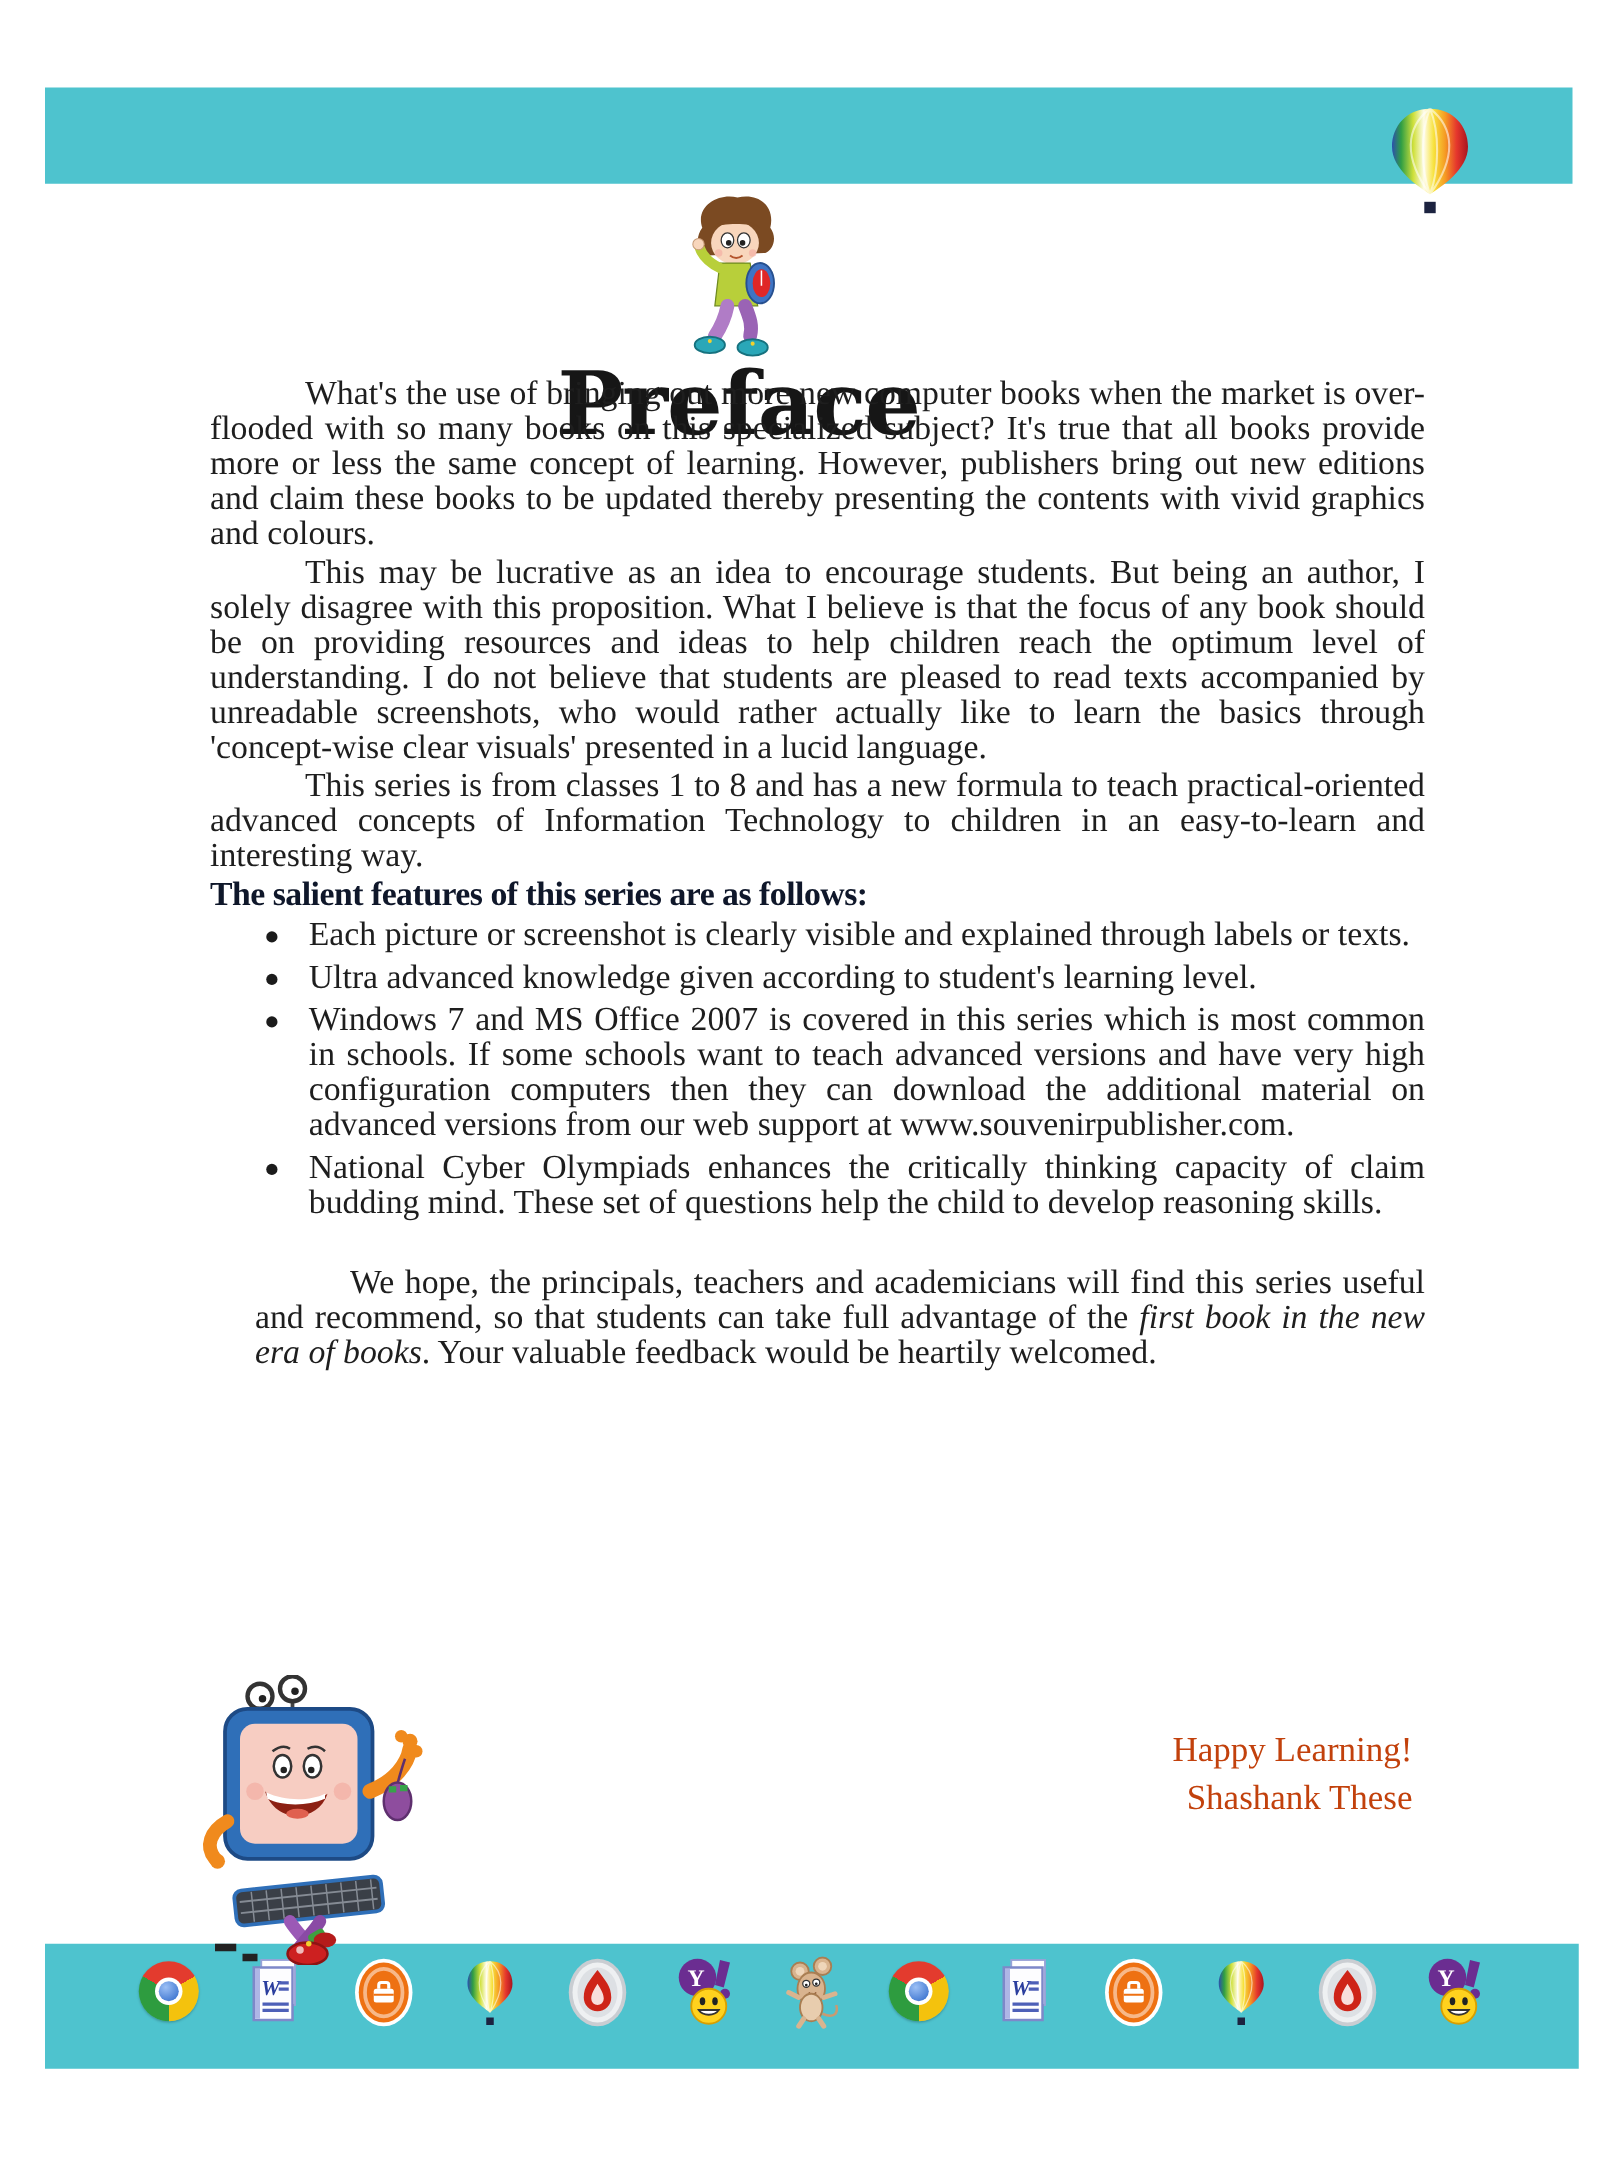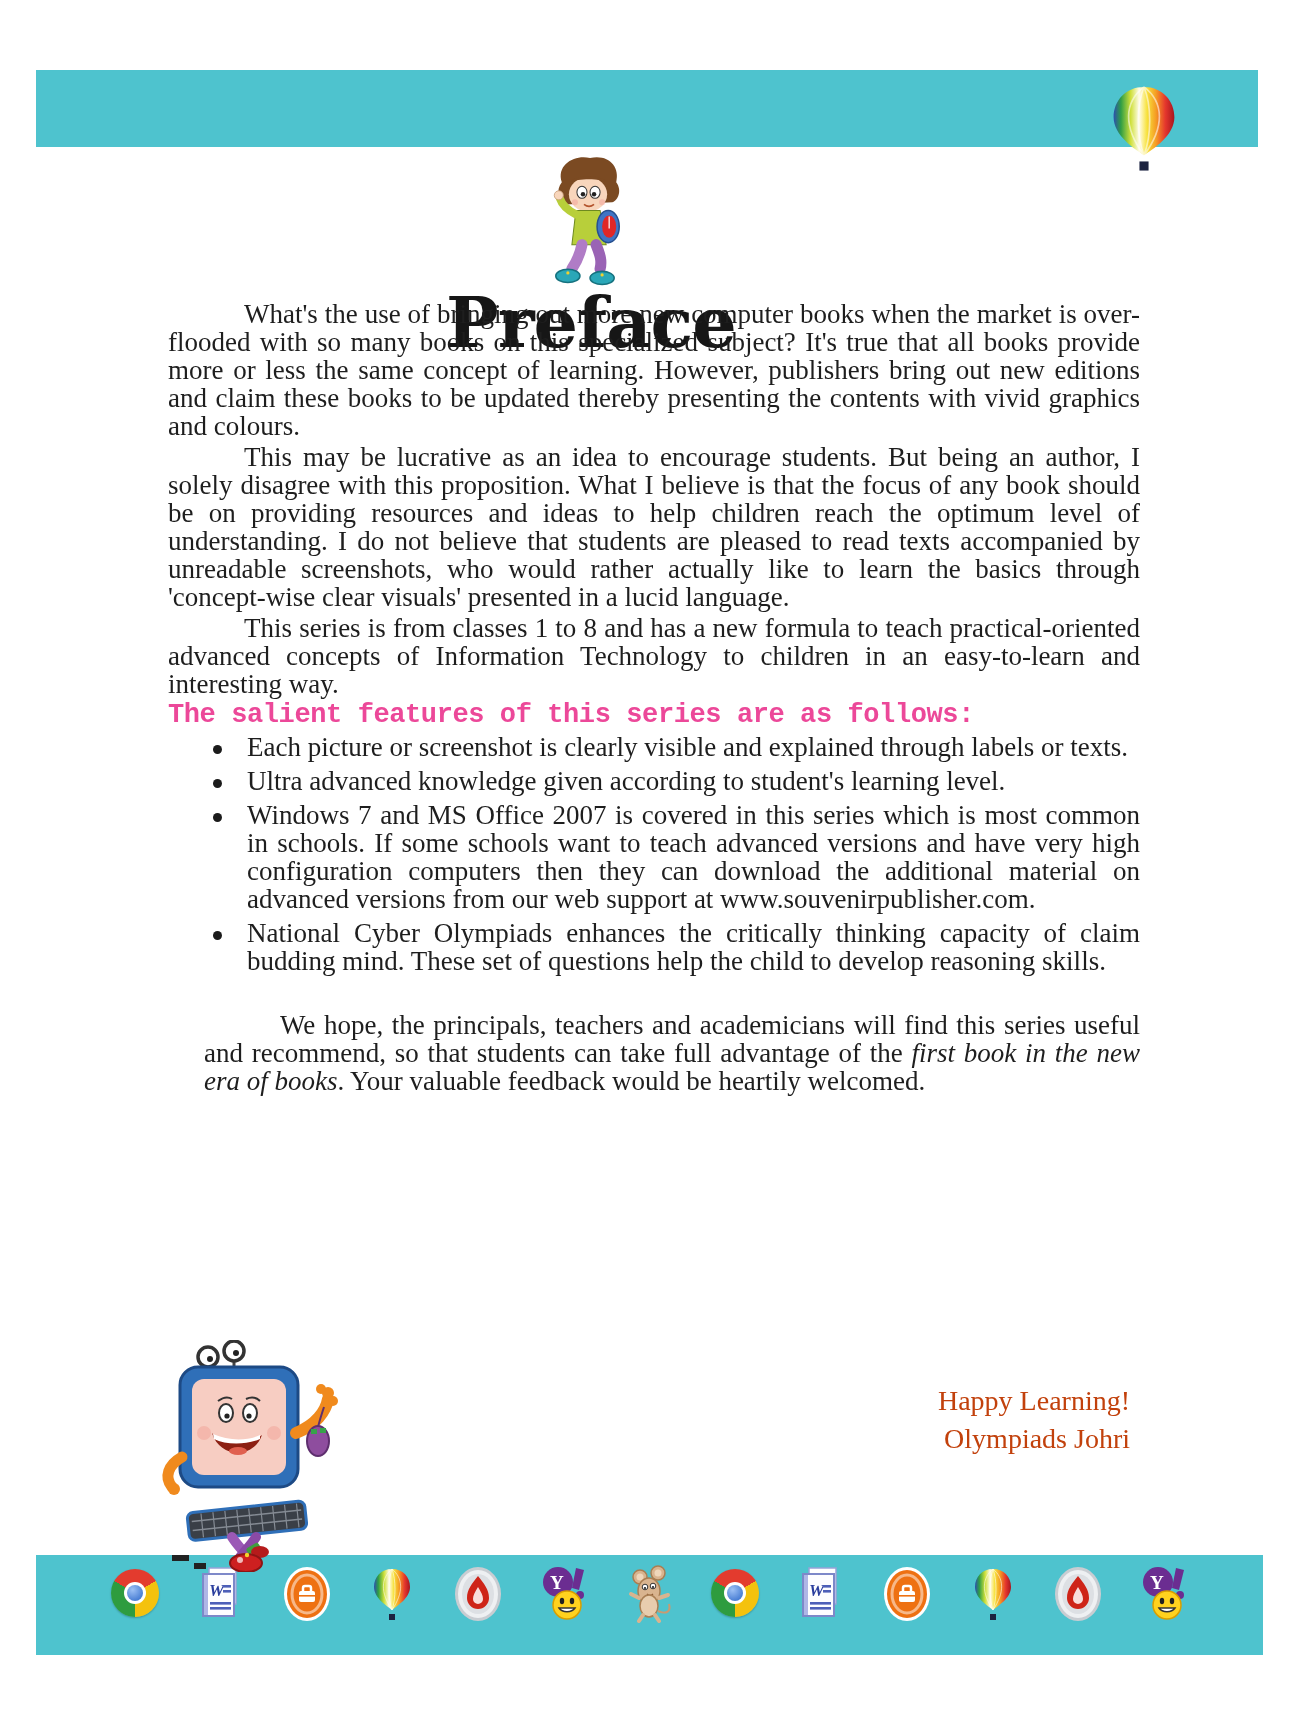--- a/index.html
+++ b/index.html
@@ -16,21 +16,21 @@
   
   .title-group { position:absolute; left:438px; top:152px; display:flex; align-items:center;flex-direction:column; }
   .boy-illo { width:92px; height:136px; }
   h1.preface { font-family:"DejaVu Serif", serif; font-weight:bold; font-size:70px; color:#161616;
                letter-spacing:-1px; line-height:1; padding:0 0 6px 8px; }
 
   
   .content { position:absolute; left:168px; top:300px; width:972px; color:#1e1e1e;
              font-size:27px; line-height:28px; }
   .content p { text-align:justify; text-indent:76px; margin:0 0 3px 0; }
-  h2.features { font-size:27px; font-weight:bold; letter-spacing:-0.4px; margin:0; color:#ec4899;font-family:Liberation Mono, monospace; }
+  h2.features { font-size:27px; font-weight:bold; letter-spacing:-0.4px; margin:0; color:#0f172a; }
   ul.features-list { list-style:none; padding-left:79px; margin:4px 0 0 0; }
   ul.features-list li { position:relative; text-align:justify; margin:0 0 6px 0; }
   ul.features-list li::before { content:""; position:absolute; left:-34px; top:12px; width:9px; height:9px;
                                 border-radius:50%; background:#1b1b1b; }
   p.closing { margin-top:36px !important;margin-left:36px; }
   .ital { font-style:italic; }
 
   
   .signature { position:absolute; left:830px; top:1382px; width:300px; text-align:right;
                font-size:28px; line-height:38px; color:#c2410c; }
@@ -113,21 +113,21 @@
     <li>Each picture or screenshot is clearly visible and explained through labels or texts.</li>
     <li>Ultra advanced knowledge given according to student's learning level.</li>
     <li>Windows 7 and MS Office 2007 is covered in this series which is most common in schools. If some schools want to teach advanced versions and have very high configuration computers then they can download the additional material on advanced versions from our web support at www.souvenirpublisher.com.</li>
     <li>National Cyber Olympiads enhances the critically thinking capacity of claim budding mind. These set of questions help the child to develop reasoning skills.</li>
   </ul>
   <p class="closing"><span>We hope, the principals, teachers and academicians will find this series useful and recommend, so that students can take full advantage of the </span><span class="ital">first book in the new era of books</span><span>. Your valuable feedback would be heartily welcomed.</span></p>
 </div>
 
 <div class="signature">
   <div>Happy Learning!</div>
-  <div>Olympiads Johri</div>
+  <div>Shashank These</div>
 </div>
 
 <svg class="mascot" viewBox="0 0 190 230">
   <path d="M60 30 C56 20 60 12 58 10" stroke="#444" stroke-width="3" fill="none"></path>
   <path d="M84 30 C84 20 84 14 84 12" stroke="#444" stroke-width="3" fill="none"></path>
   <circle cx="58" cy="16" r="10" fill="#fff" stroke="#333" stroke-width="3.5"></circle>
   <circle cx="84" cy="10" r="10" fill="#fff" stroke="#333" stroke-width="3.5"></circle>
   <circle cx="60" cy="18" r="3" fill="#222"></circle>
     <circle cx="86" cy="12" r="3" fill="#222"></circle>
   <rect x="30" y="26" width="118" height="120" rx="18" fill="#2f6fb8" stroke="#1d4a85" stroke-width="3"></rect>

